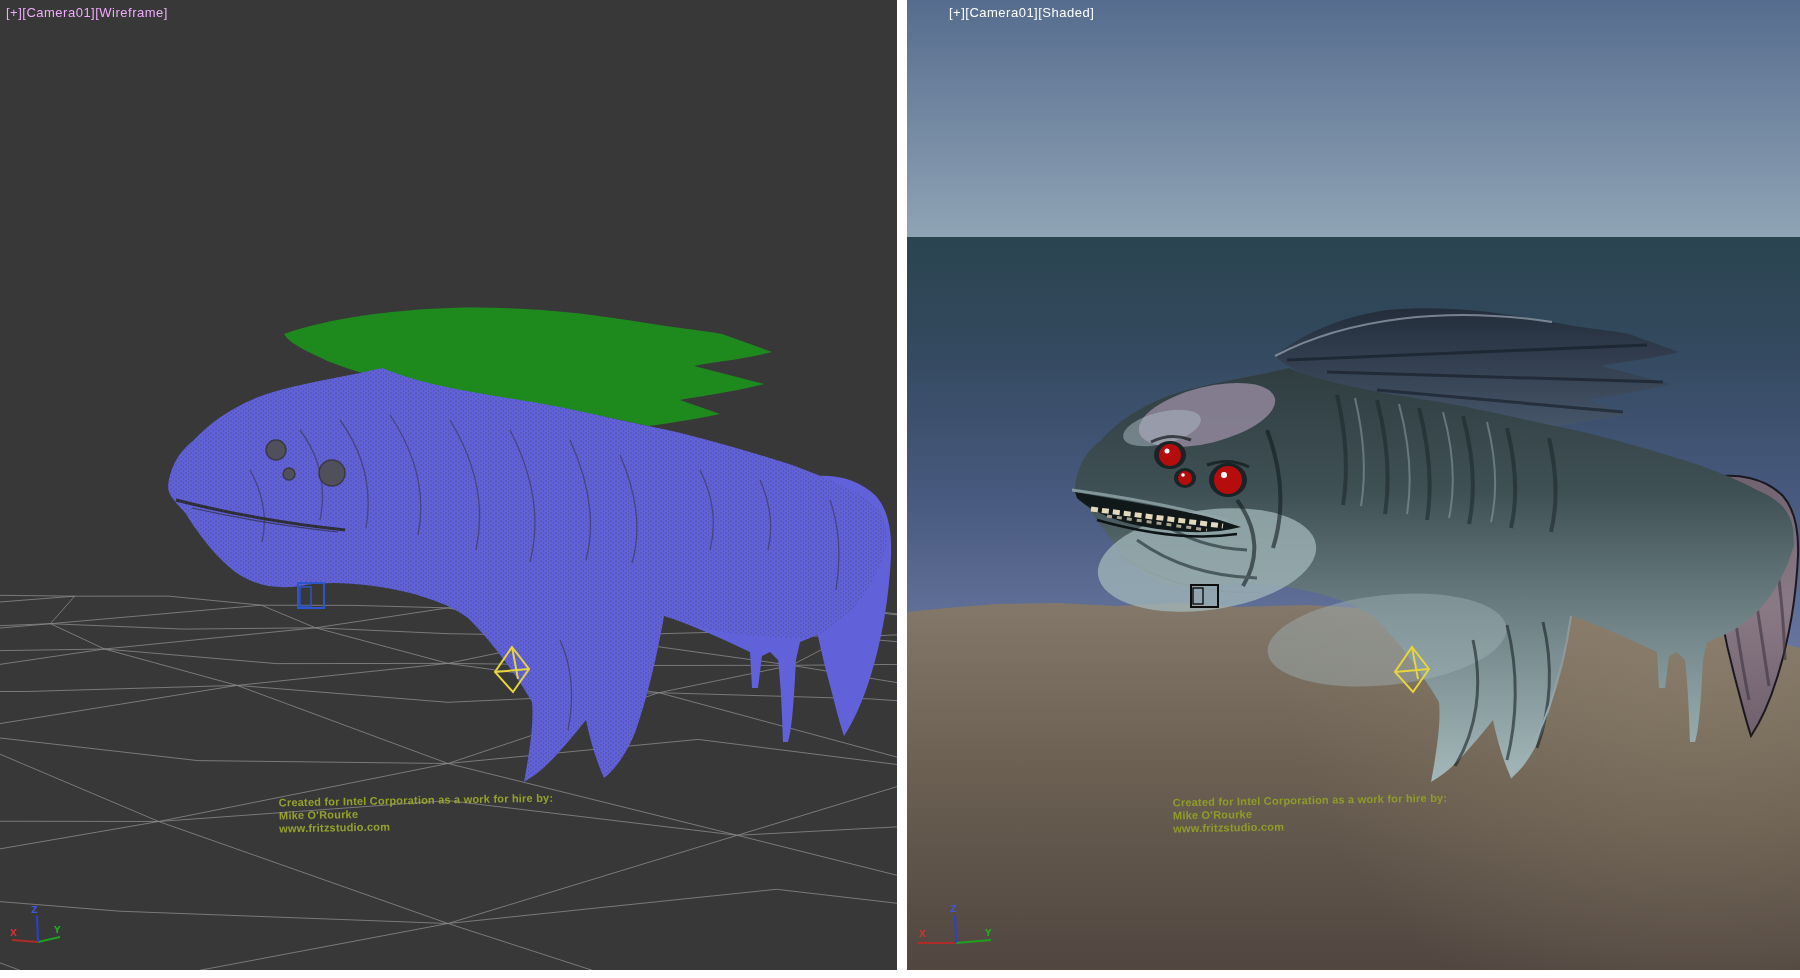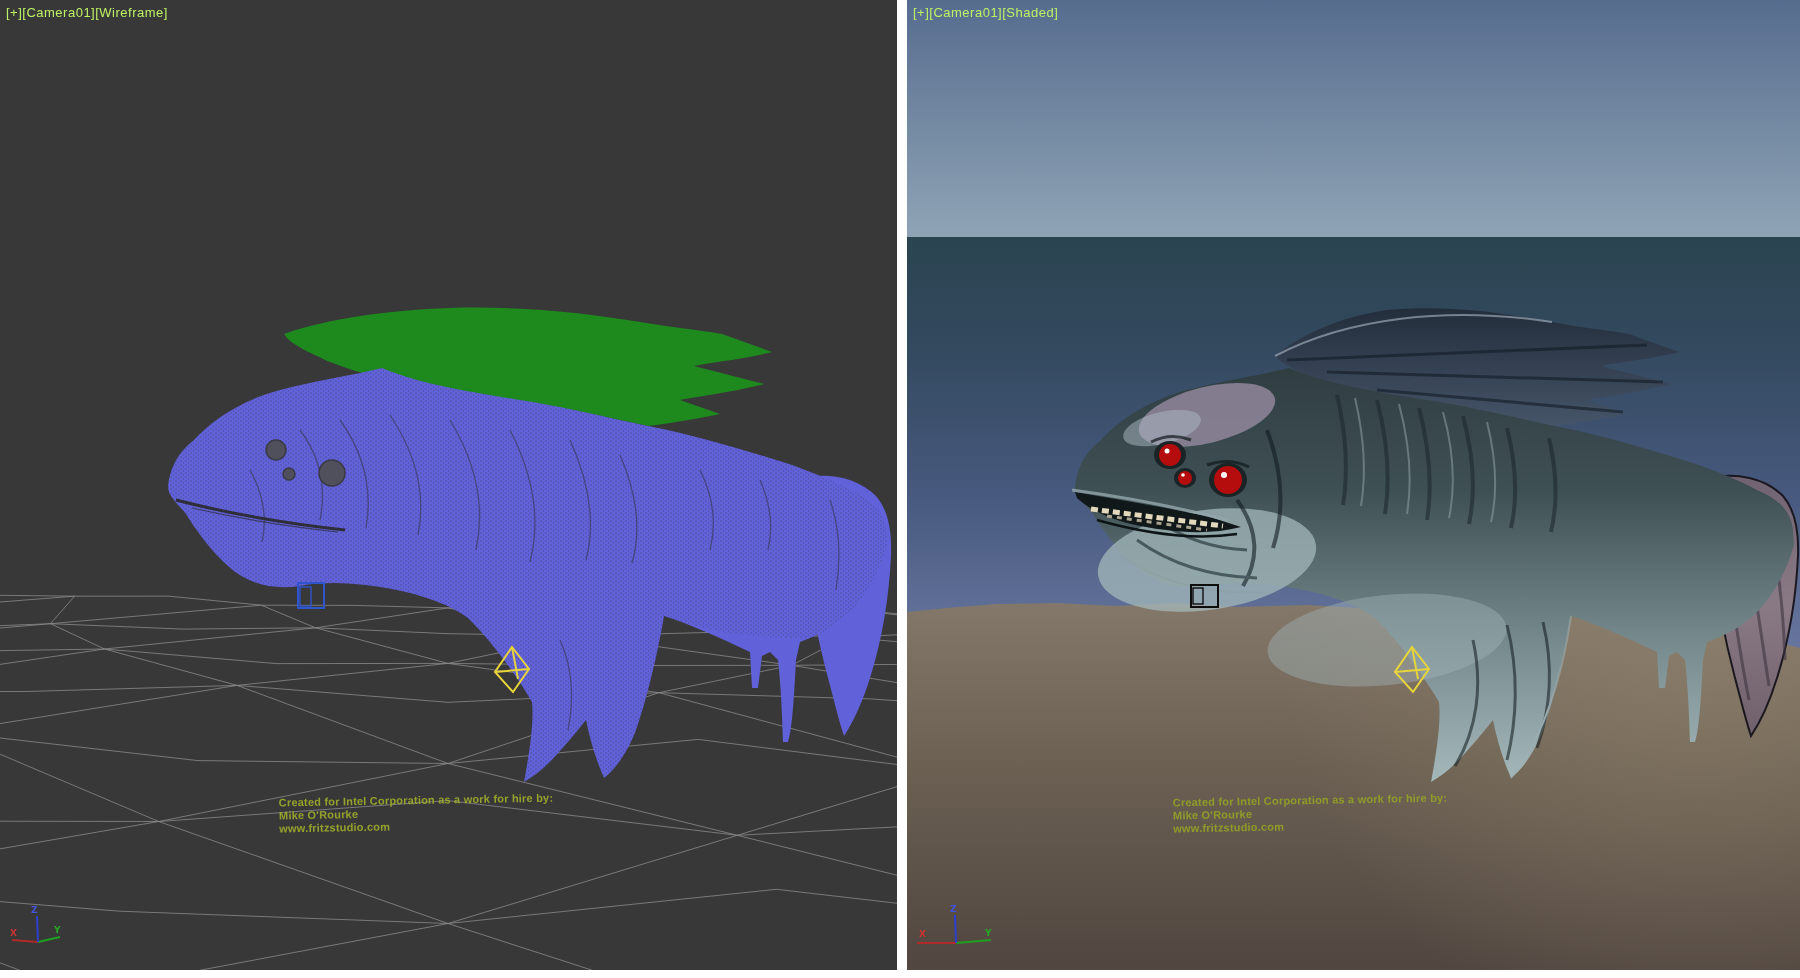--- a/index.html
+++ b/index.html
@@ -4,22 +4,22 @@
 <style>
   html,body{margin:0;padding:0;background:#ffffff;}
   .stage{position:relative;width:1800px;height:978px;background:#ffffff;overflow:hidden;
          font-family:"Liberation Sans",sans-serif;}
   .viewport{position:absolute;top:0;height:970px;overflow:hidden;}
   .viewport-left{left:0;width:897px;background:#383838;}
   .viewport-right{left:907px;width:893px;background:#566c8e;}
   .divider{position:absolute;top:0;left:897px;width:10px;height:970px;background:#ffffff;cursor:ew-resize;}
   .vp-label{position:absolute;top:5px;left:6px;font-size:13px;letter-spacing:.5px;
             font-family:"Liberation Sans",sans-serif;user-select:none;cursor:pointer;}
-  .vp-label-left{color:#bef264;}
-  .vp-label-right{color:#bef264;}
+  .vp-label-left{color:#f0abfc;}
+  .vp-label-right{color:#ffffff;margin-left:36px;}
   .attribution{position:absolute;font-size:11px;font-weight:bold;line-height:13px;
                letter-spacing:.2px;transform:rotate(-1deg);opacity:.92;white-space:nowrap;}
   .attribution-left{left:279px;top:794px;color:#9dab2b;}
   .attribution-right{left:266px;top:794px;color:#93a126;}
   svg{display:block;}
   text.axis{font-family:"DejaVu Sans",sans-serif;font-size:9px;font-weight:bold;}
 </style>
 </head>
 <body>
 

